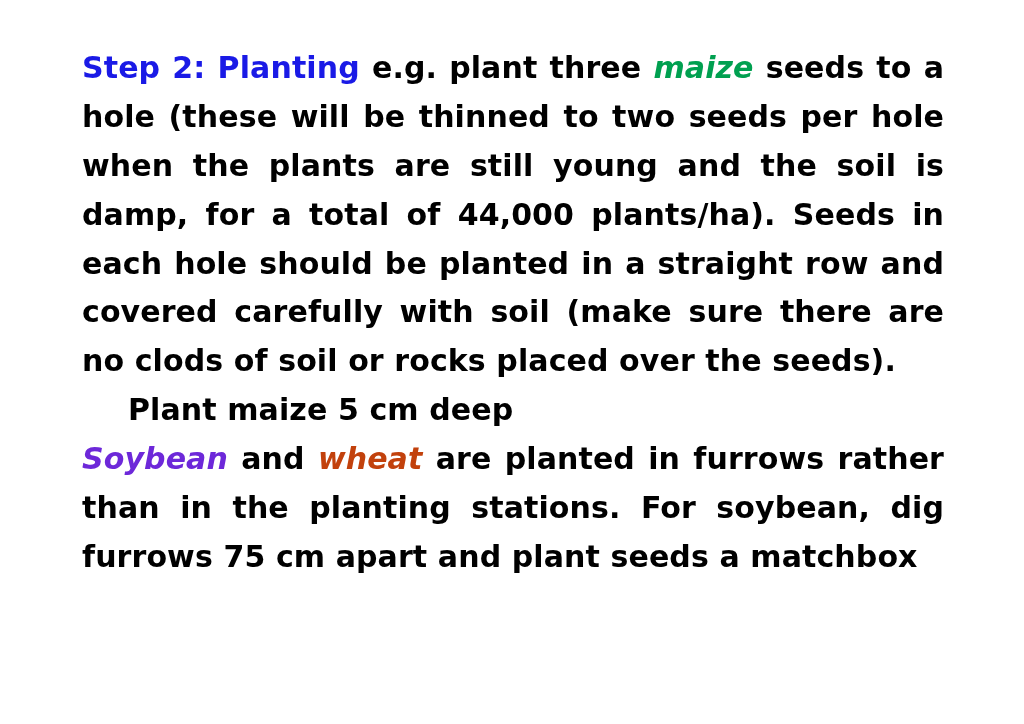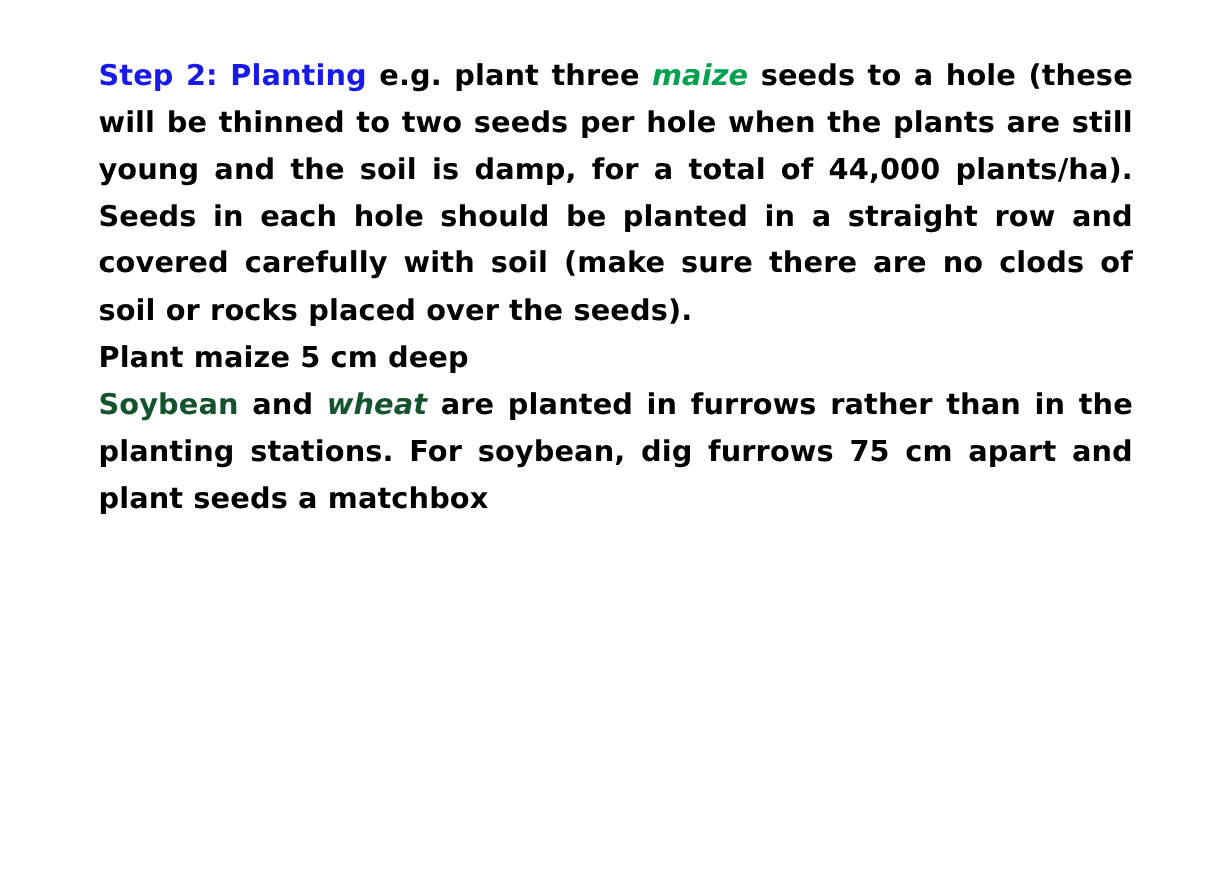--- a/index.html
+++ b/index.html
@@ -15,49 +15,51 @@
     overflow: hidden;
   }
   .slide {
     width: 1024px;
     height: 724px;
     box-sizing: border-box;
     padding: 44px 80px 0 82px;
     position: relative;
   }
   .para {
-    font-size: 24px;
+    font-size: 30px;
     line-height: 1.63;
     font-weight: bold;
     text-align: justify;
     text-justify: inter-word;
     margin: 0;
     letter-spacing: 0.1px;
   }
   .para + .para {
     margin-top: 0;
   }
   .last-line-left {
     text-align: left;
+    margin-left: 46px;
   }
   .kw-blue {
     color: #1a1ae6;
   }
   .kw-green {
     color: #00a050;
     font-style: italic;
     font-weight: bold;
   }
   .kw-orange {
-    color: #14532d;
+    color: #6d28d9;
+    font-style: italic;
     font-weight: bold;
     margin-top: 26px;
   }
   .kw-orange-2 {
-    color: #14532d;
+    color: #c2410c;
     font-style: italic;
     font-weight: bold;
   }
   .blk {
     color: #000000;
   }
 </style>
 </head>
 <body>
 

